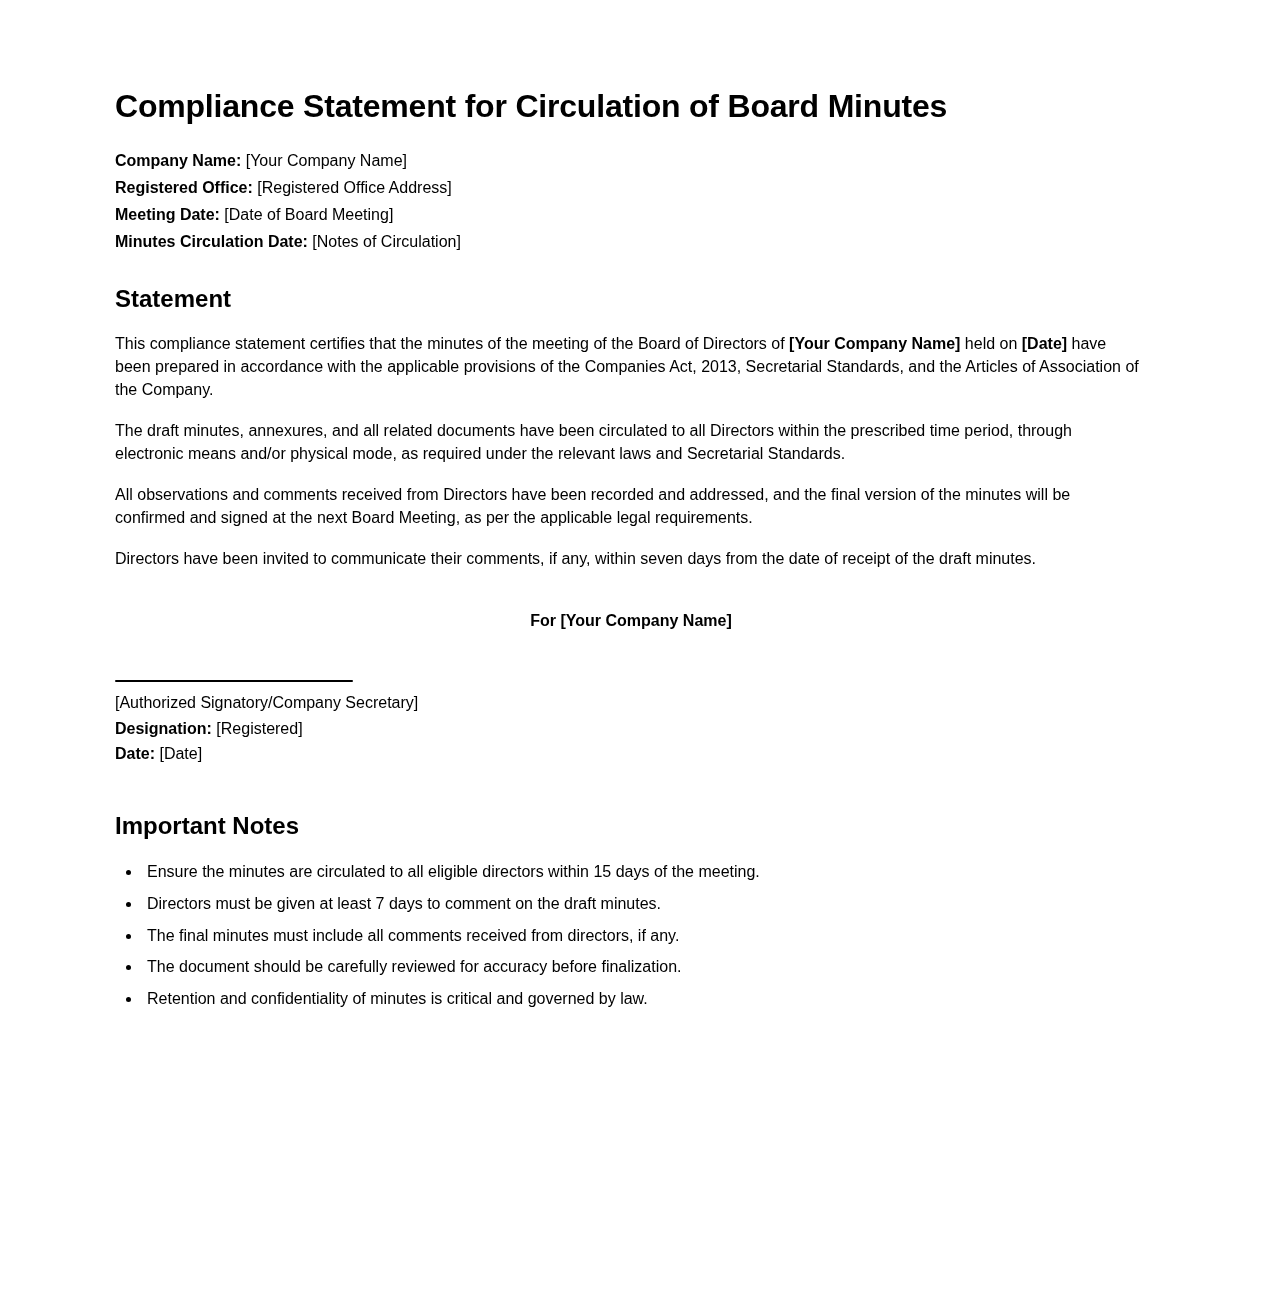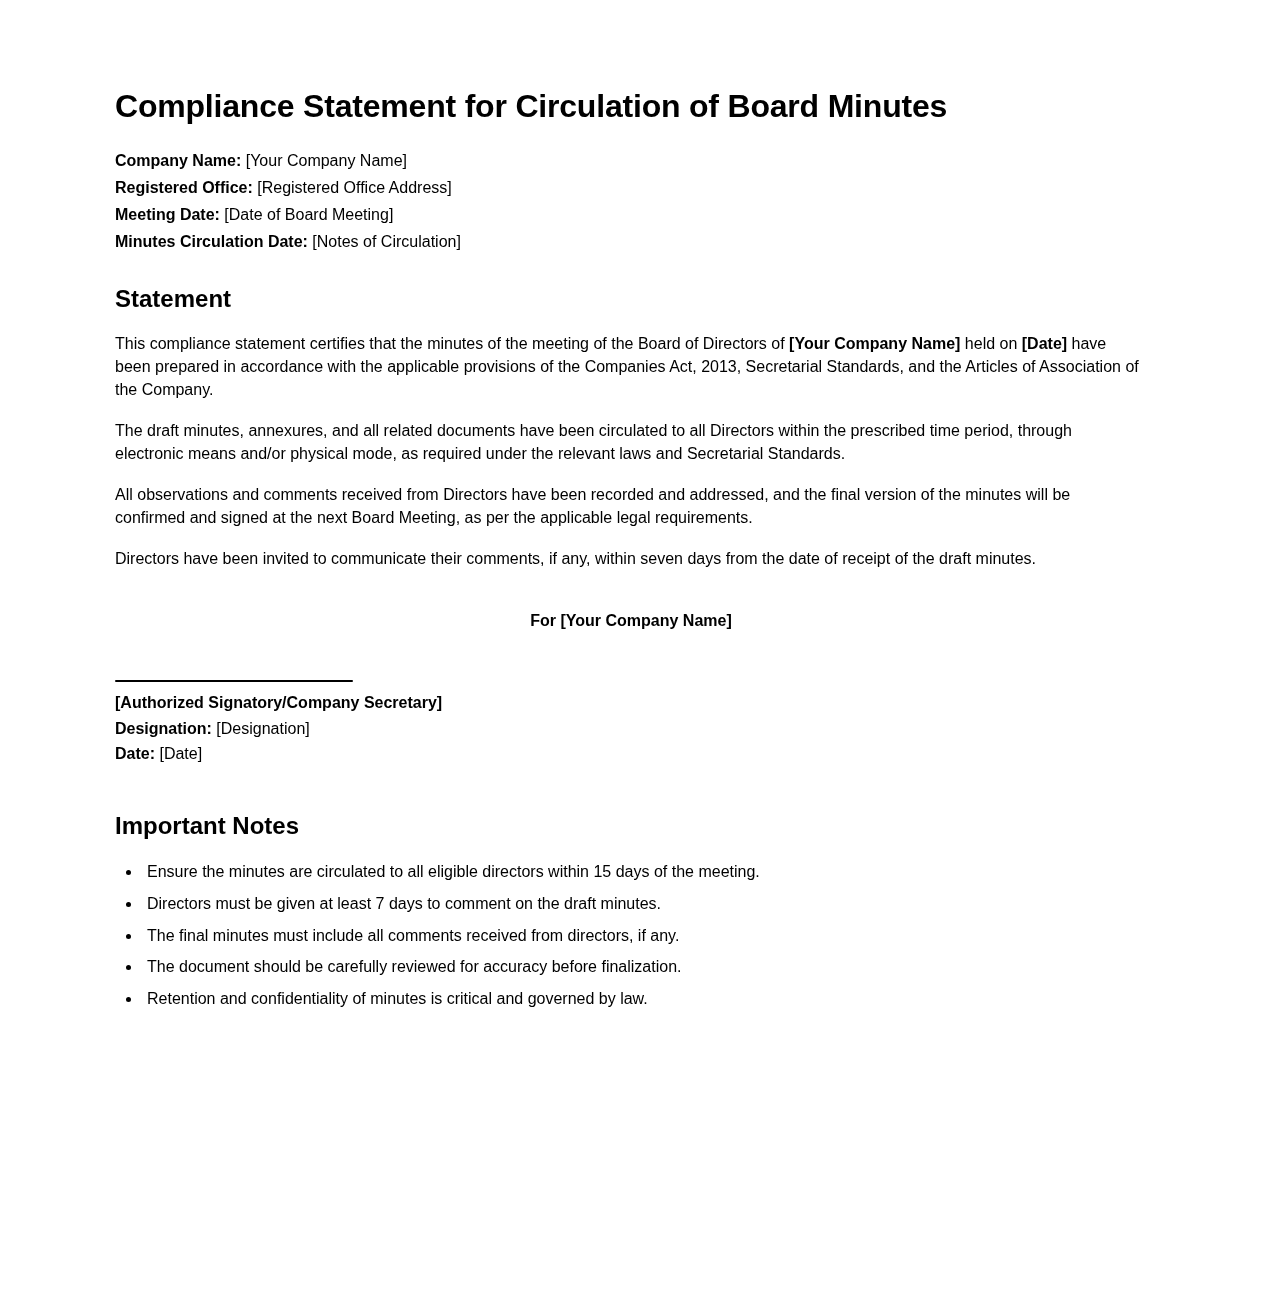--- a/index.html
+++ b/index.html
@@ -57,21 +57,21 @@
     height: 0;
     border-bottom: 2px solid #000000;
     margin: 46px 0 8px 0;
   }
   .sig-block p {
     font-size: 16px;
     line-height: 25.6px;
     margin: 0;
   }
   .sig-block .label { font-weight: bold; text-align: center; }
-  .sig-name { font-weight: bold; }
+  .sig-name { font-weight: normal; }
   ul.notes-list {
     margin: 0;
     padding: 0 0 0 22px;
     font-size: 16px;
   }
   ul.notes-list li {
     line-height: 25.6px;
     margin: 0 0 6px 5px;
     padding-left: 5px;
   }
@@ -99,21 +99,21 @@
 
     <p class="body-para">All observations and comments received from Directors have been recorded and addressed, and the final version of the minutes will be confirmed and signed at the next Board Meeting, as per the applicable legal requirements.</p>
 
     <p class="body-para">Directors have been invited to communicate their comments, if any, within seven days from the date of receipt of the draft minutes.</p>
 
     <p class="for-line">For [Your Company Name]</p>
 
     <div class="sig-block">
       <div class="signature-line"></div>
       <p class="sig-name">[Authorized Signatory/Company Secretary]</p>
-      <p><span class="label">Designation:</span> <span>[Designation]</span></p>
+      <p><span class="label">Designation:</span> <span>[Registered]</span></p>
       <p><span class="label">Date:</span> <span>[Date]</span></p>
     </div>
 
     <h2 class="section-heading" style="margin-top: 45px;">Important Notes</h2>
 
     <ul class="notes-list">
       <li>Ensure the minutes are circulated to all eligible directors within 15 days of the meeting.</li>
       <li>Directors must be given at least 7 days to comment on the draft minutes.</li>
       <li>The final minutes must include all comments received from directors, if any.</li>
       <li>The document should be carefully reviewed for accuracy before finalization.</li>

